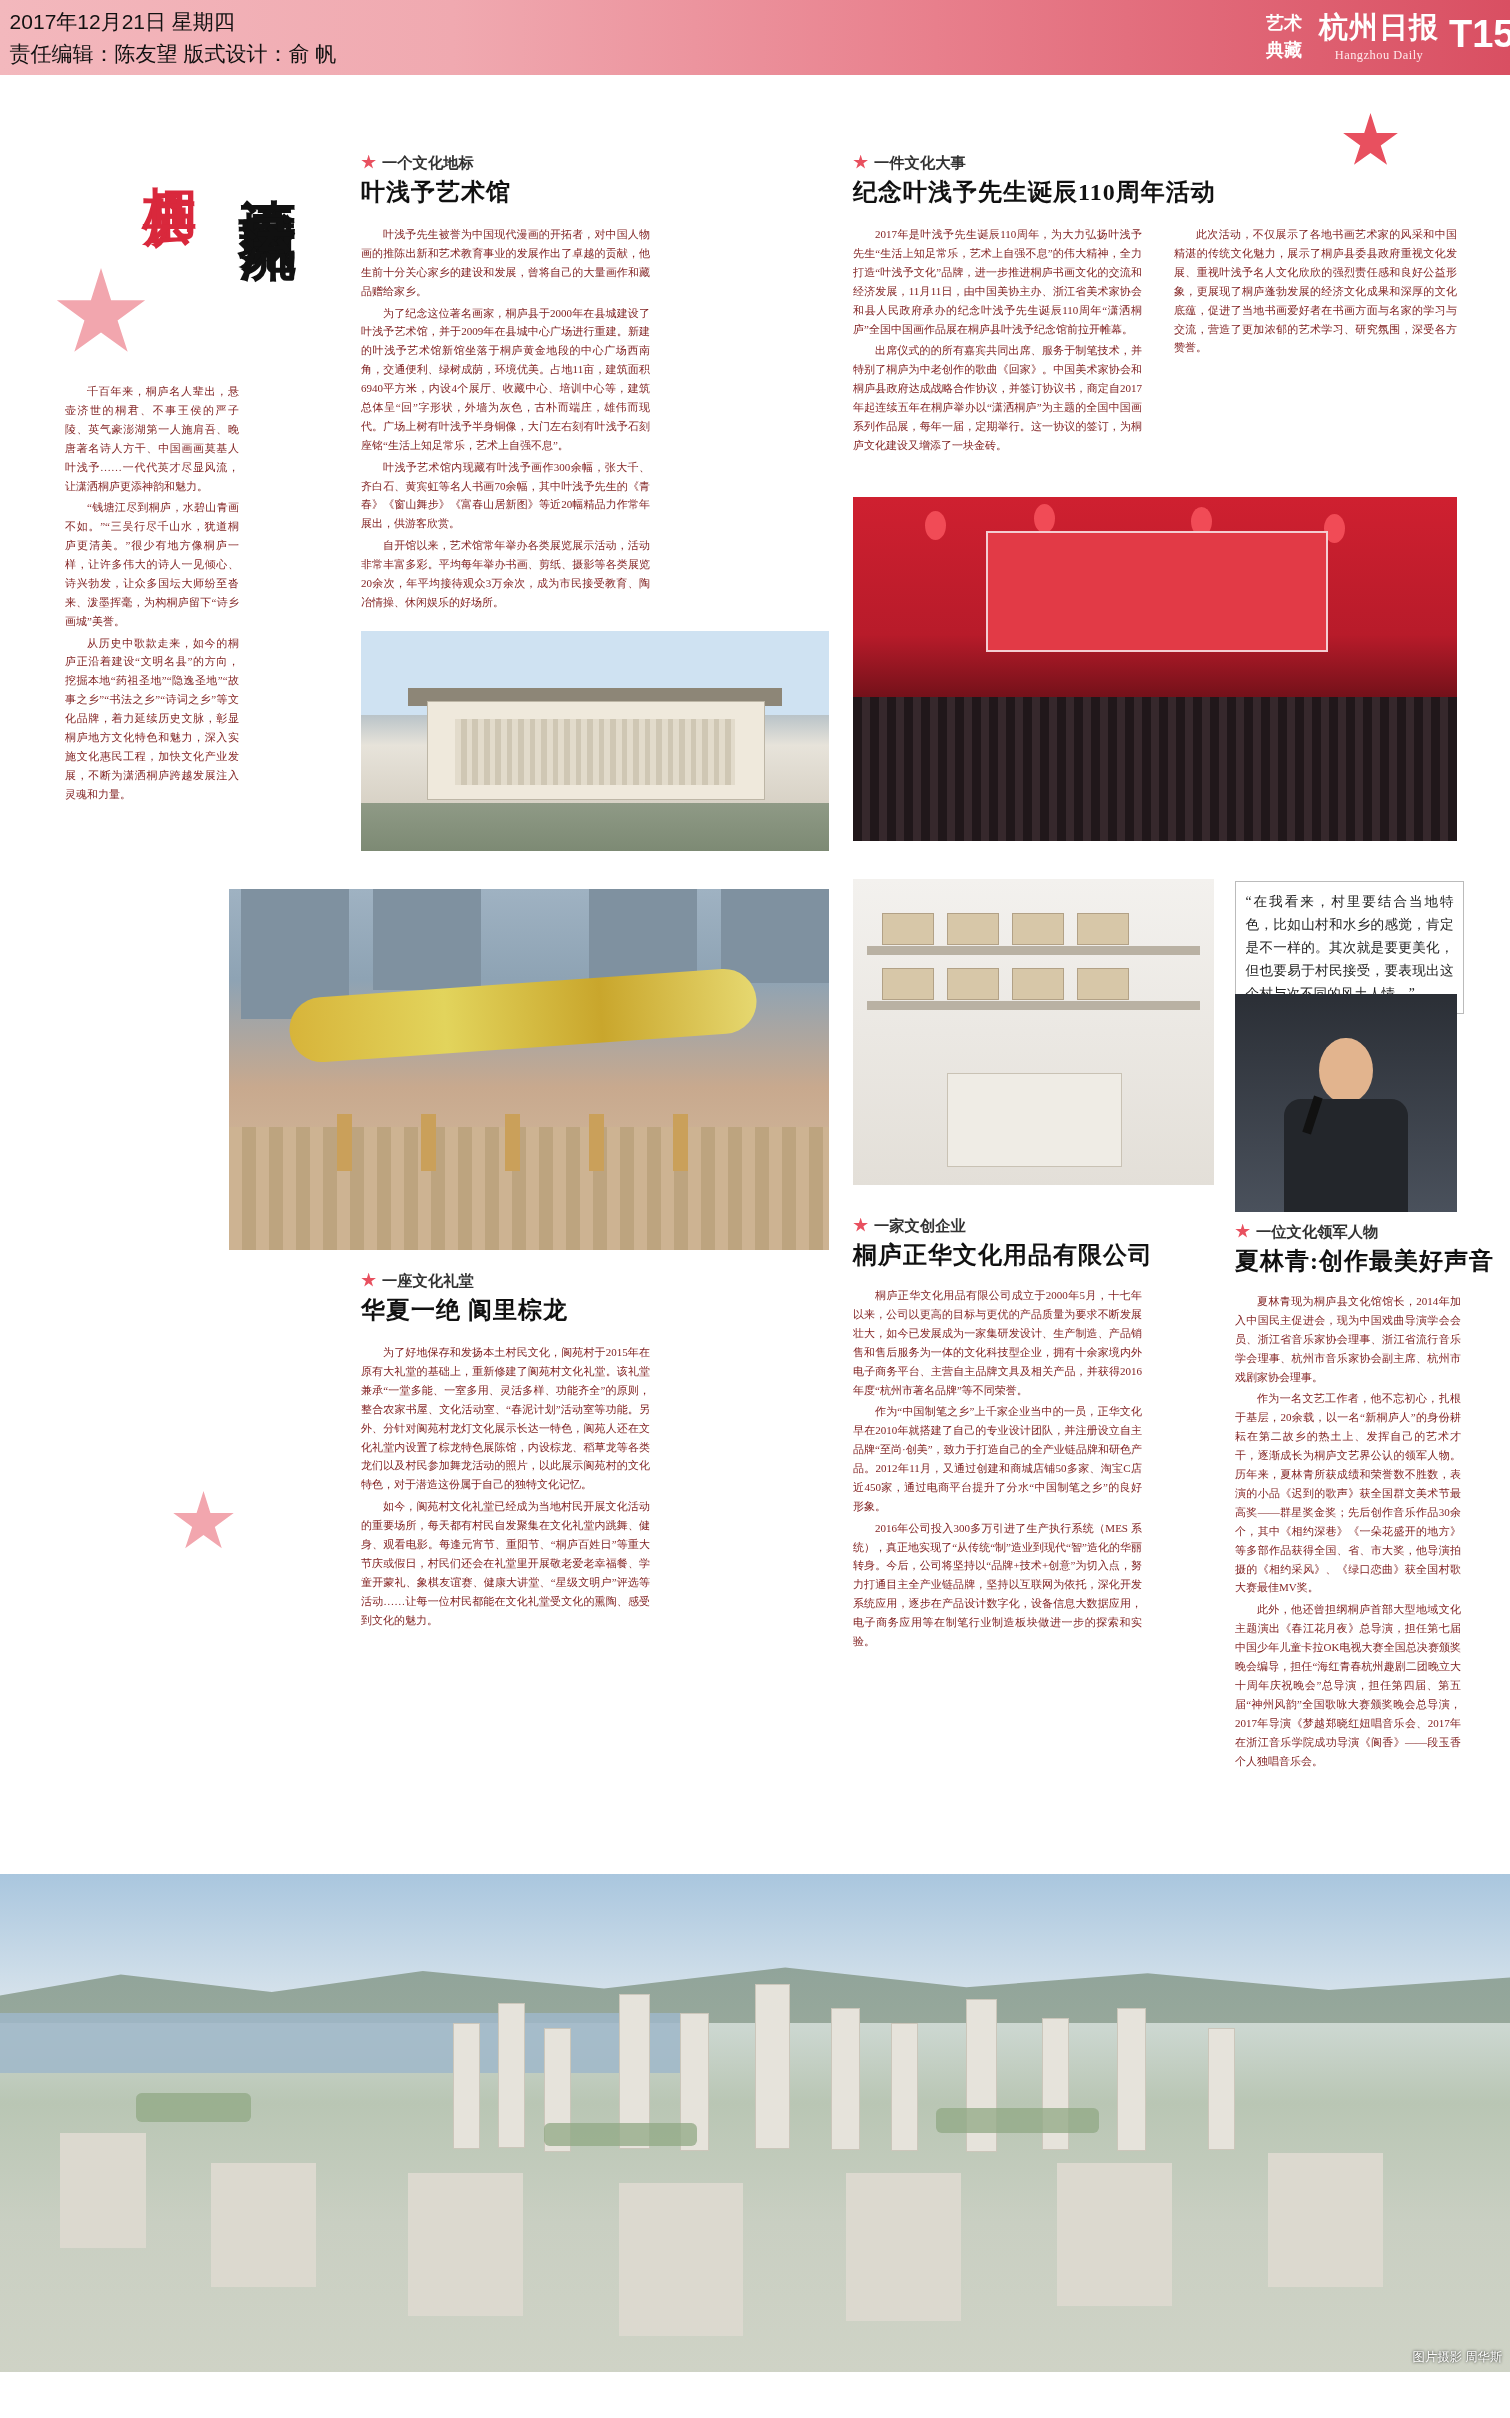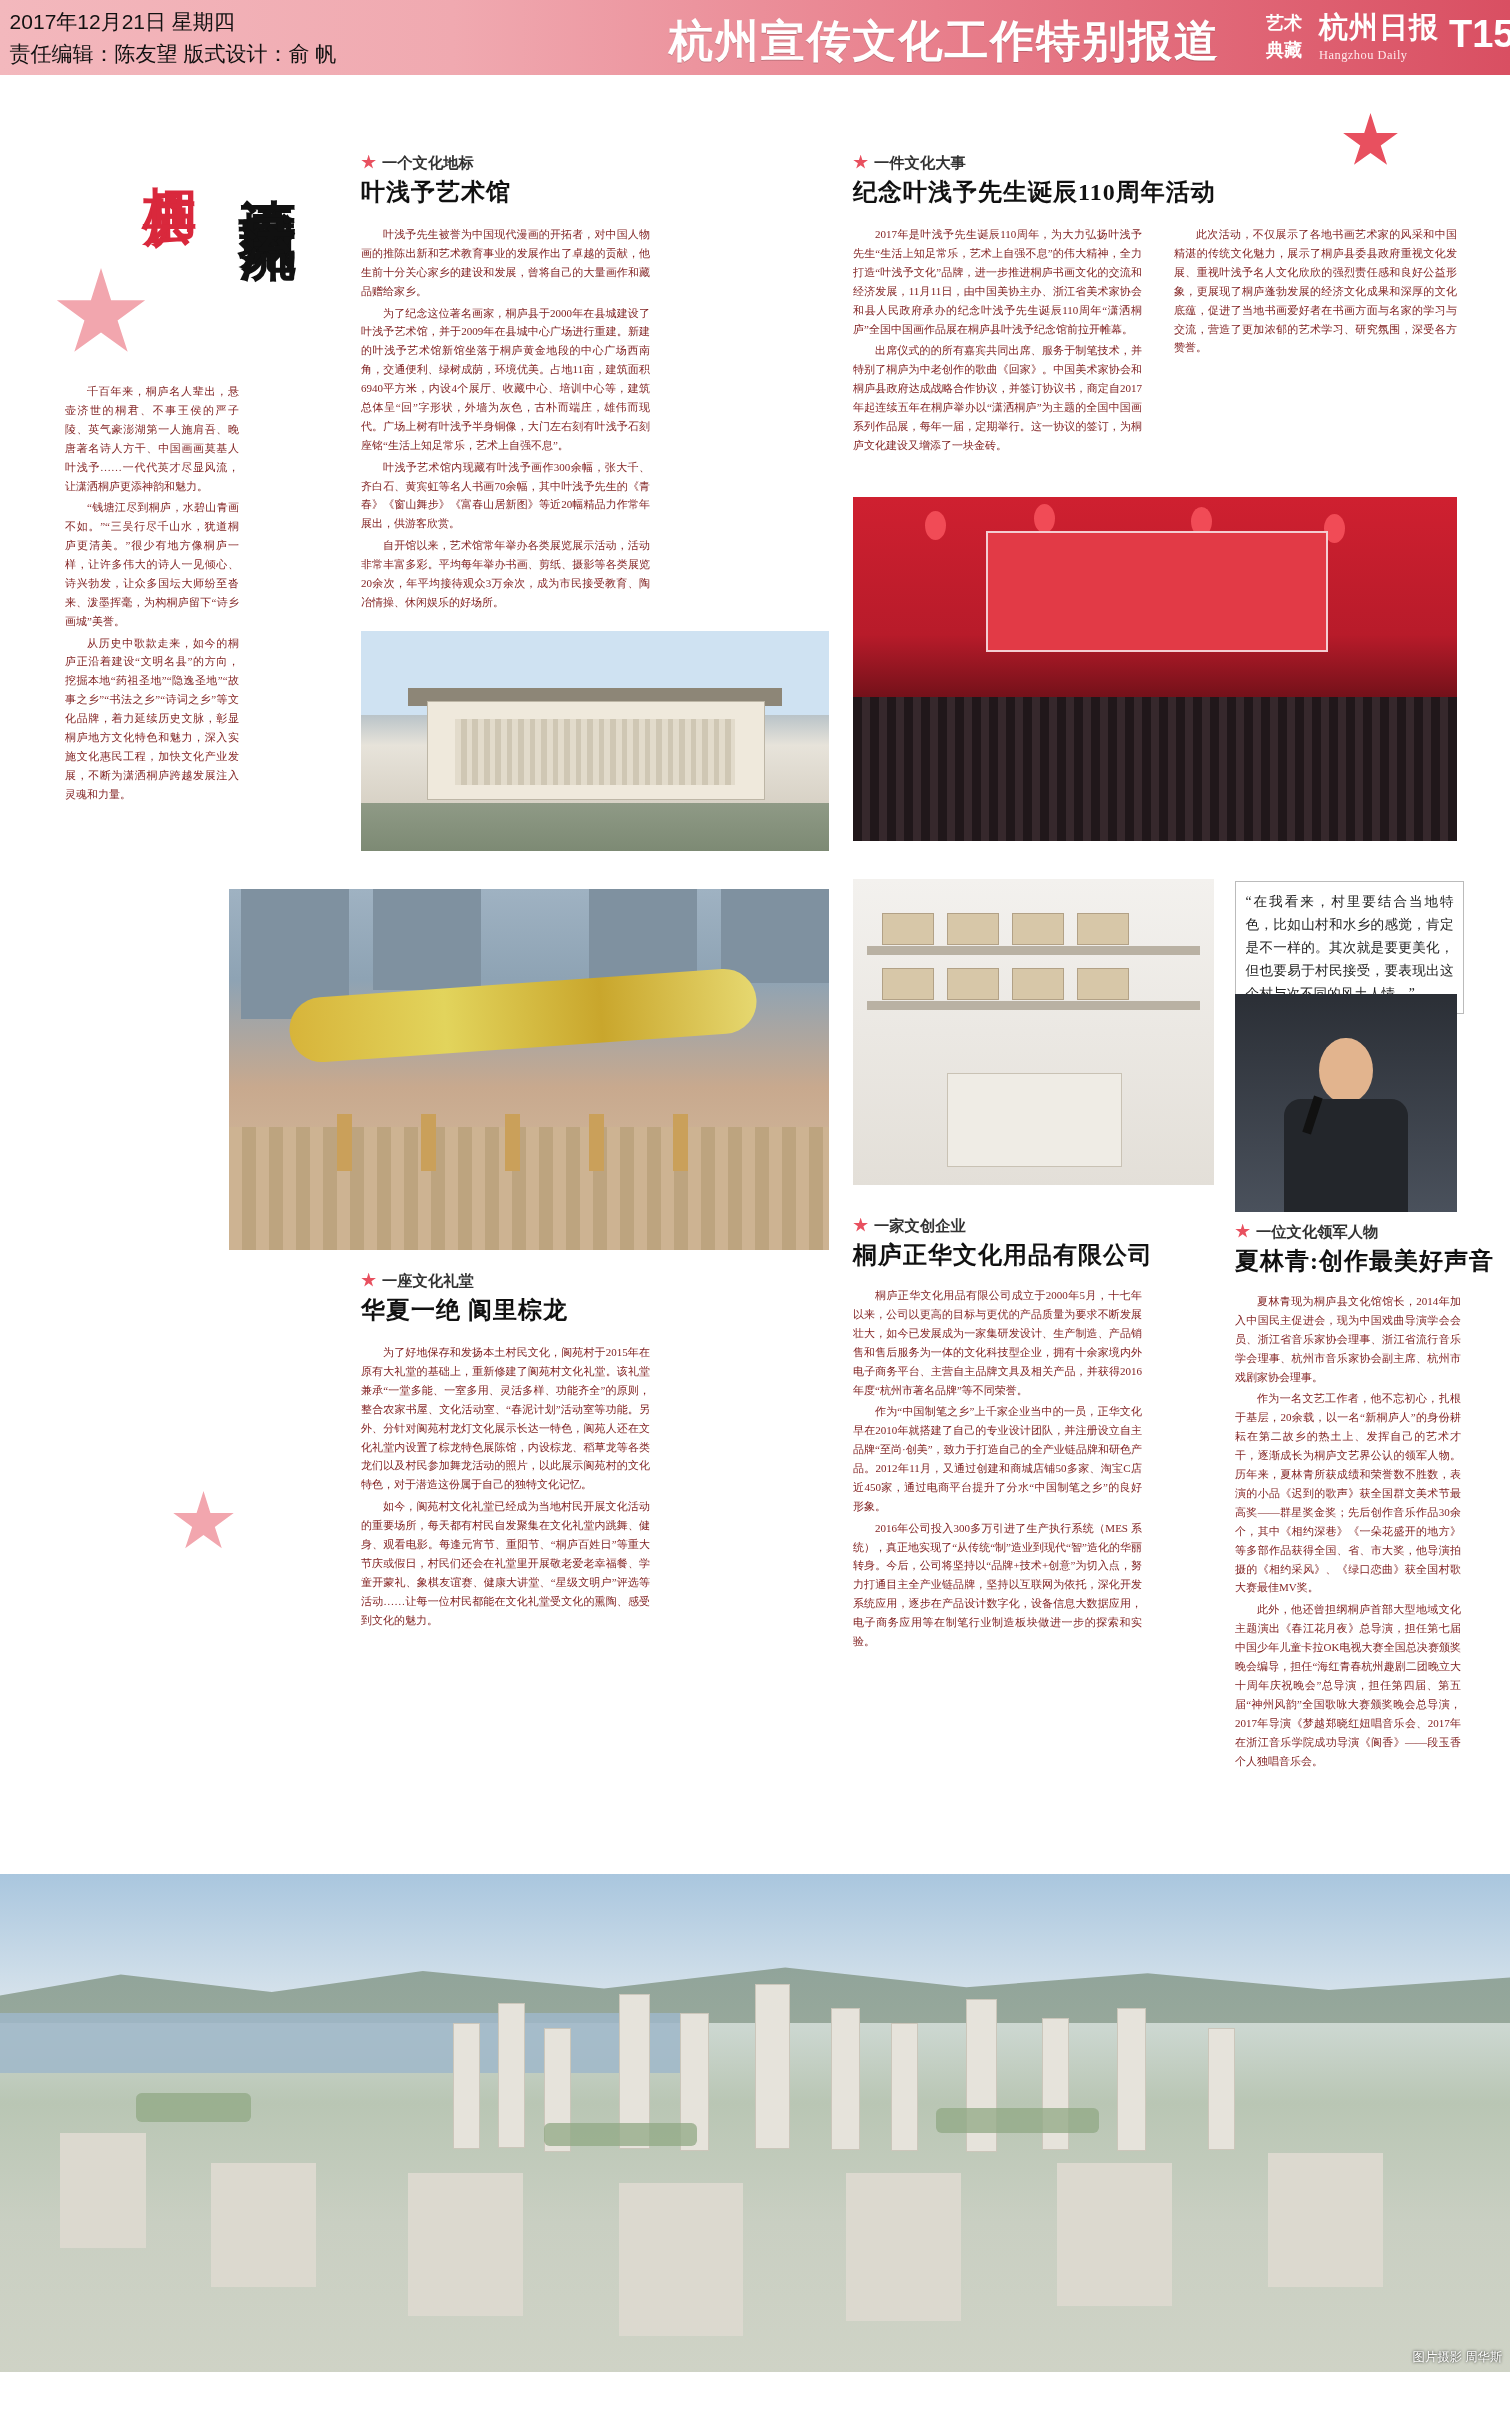--- a/index.html
+++ b/index.html
@@ -24,21 +24,21 @@
     position:absolute;left:669px;top:11.5px;
     font-size:44px;font-weight:bold;letter-spacing:1.9px;color:#ffffff;
     font-family:"Liberation Serif","DejaVu Serif",serif;
     text-shadow:0 1px 0 rgba(0,0,0,.18);
   }
   .masthead-tag{
     position:absolute;left:1266px;top:9.6px;text-align:center;
     font-size:18px;line-height:1.5;font-weight:bold;color:#fff;
   }
   .masthead-brand{
-    position:absolute;left:1319px;top:7.6px;
+    position:absolute;left:1319px;top:7.6px;text-align:center;
   }
   .masthead-brand .cn{font-size:29px;font-weight:bold;color:#ffffff;letter-spacing:1px;}
   .masthead-brand .en{font-size:12.4px;color:#ffe9ec;letter-spacing:0.5px;}
   .masthead-page{
     position:absolute;left:1449px;top:13.4px;
     font-size:38px;font-weight:bold;color:#ffffff;
     font-family:"Liberation Sans","DejaVu Sans",sans-serif;
   }
 
   
@@ -152,21 +152,20 @@
   #cityscape .credit{position:absolute;right:7.6px;bottom:5.7px;color:#fff;font-size:12.4px;text-shadow:0 0 2.9px #000;}
 </style>
 </head>
 <body>
 
 <div class="masthead">
   <div class="masthead-left">
     <div>2017年12月21日 星期四</div>
     <div>责任编辑：陈友望 版式设计：俞 帆</div>
   </div>
-  <div class="masthead-title">杭州宣传文化工作特别报道</div>
   <div class="masthead-tag">
     <div>艺术</div>
     <div>典藏</div>
   </div>
   <div class="masthead-brand">
     <div class="cn">杭州日报</div>
     <div class="en">Hangzhou Daily</div>
   </div>
   <div class="masthead-page">T15</div>
 </div>

